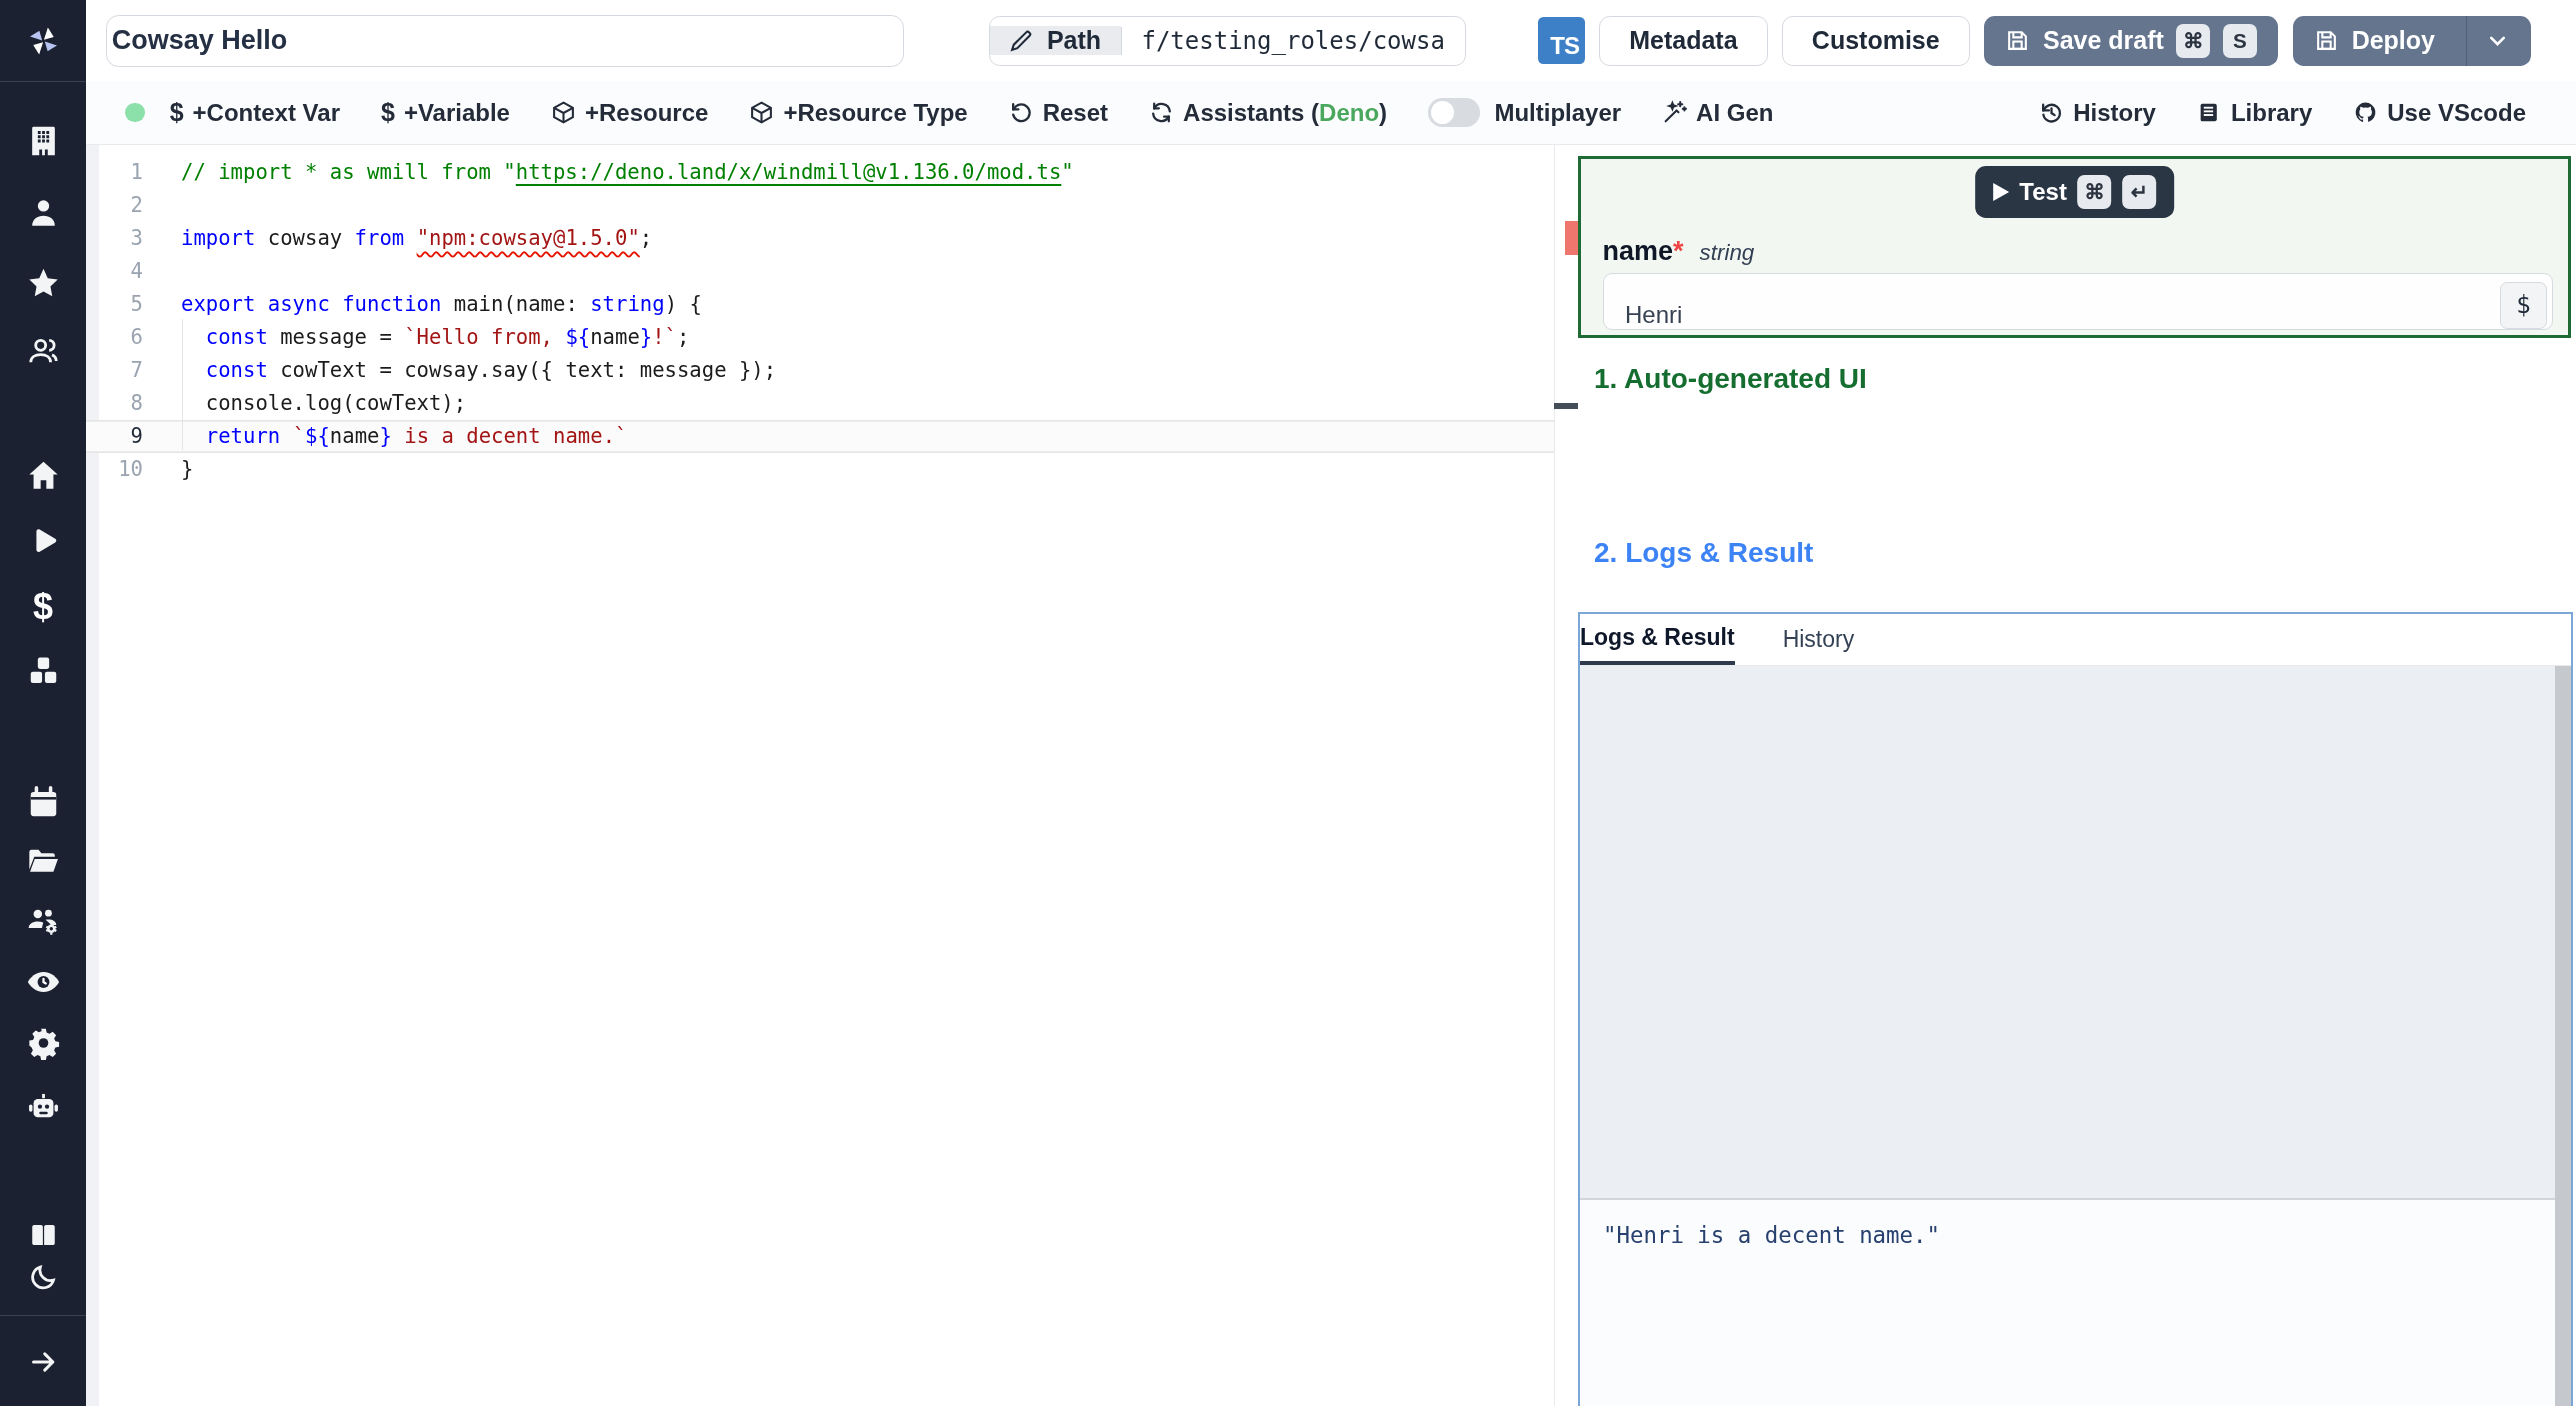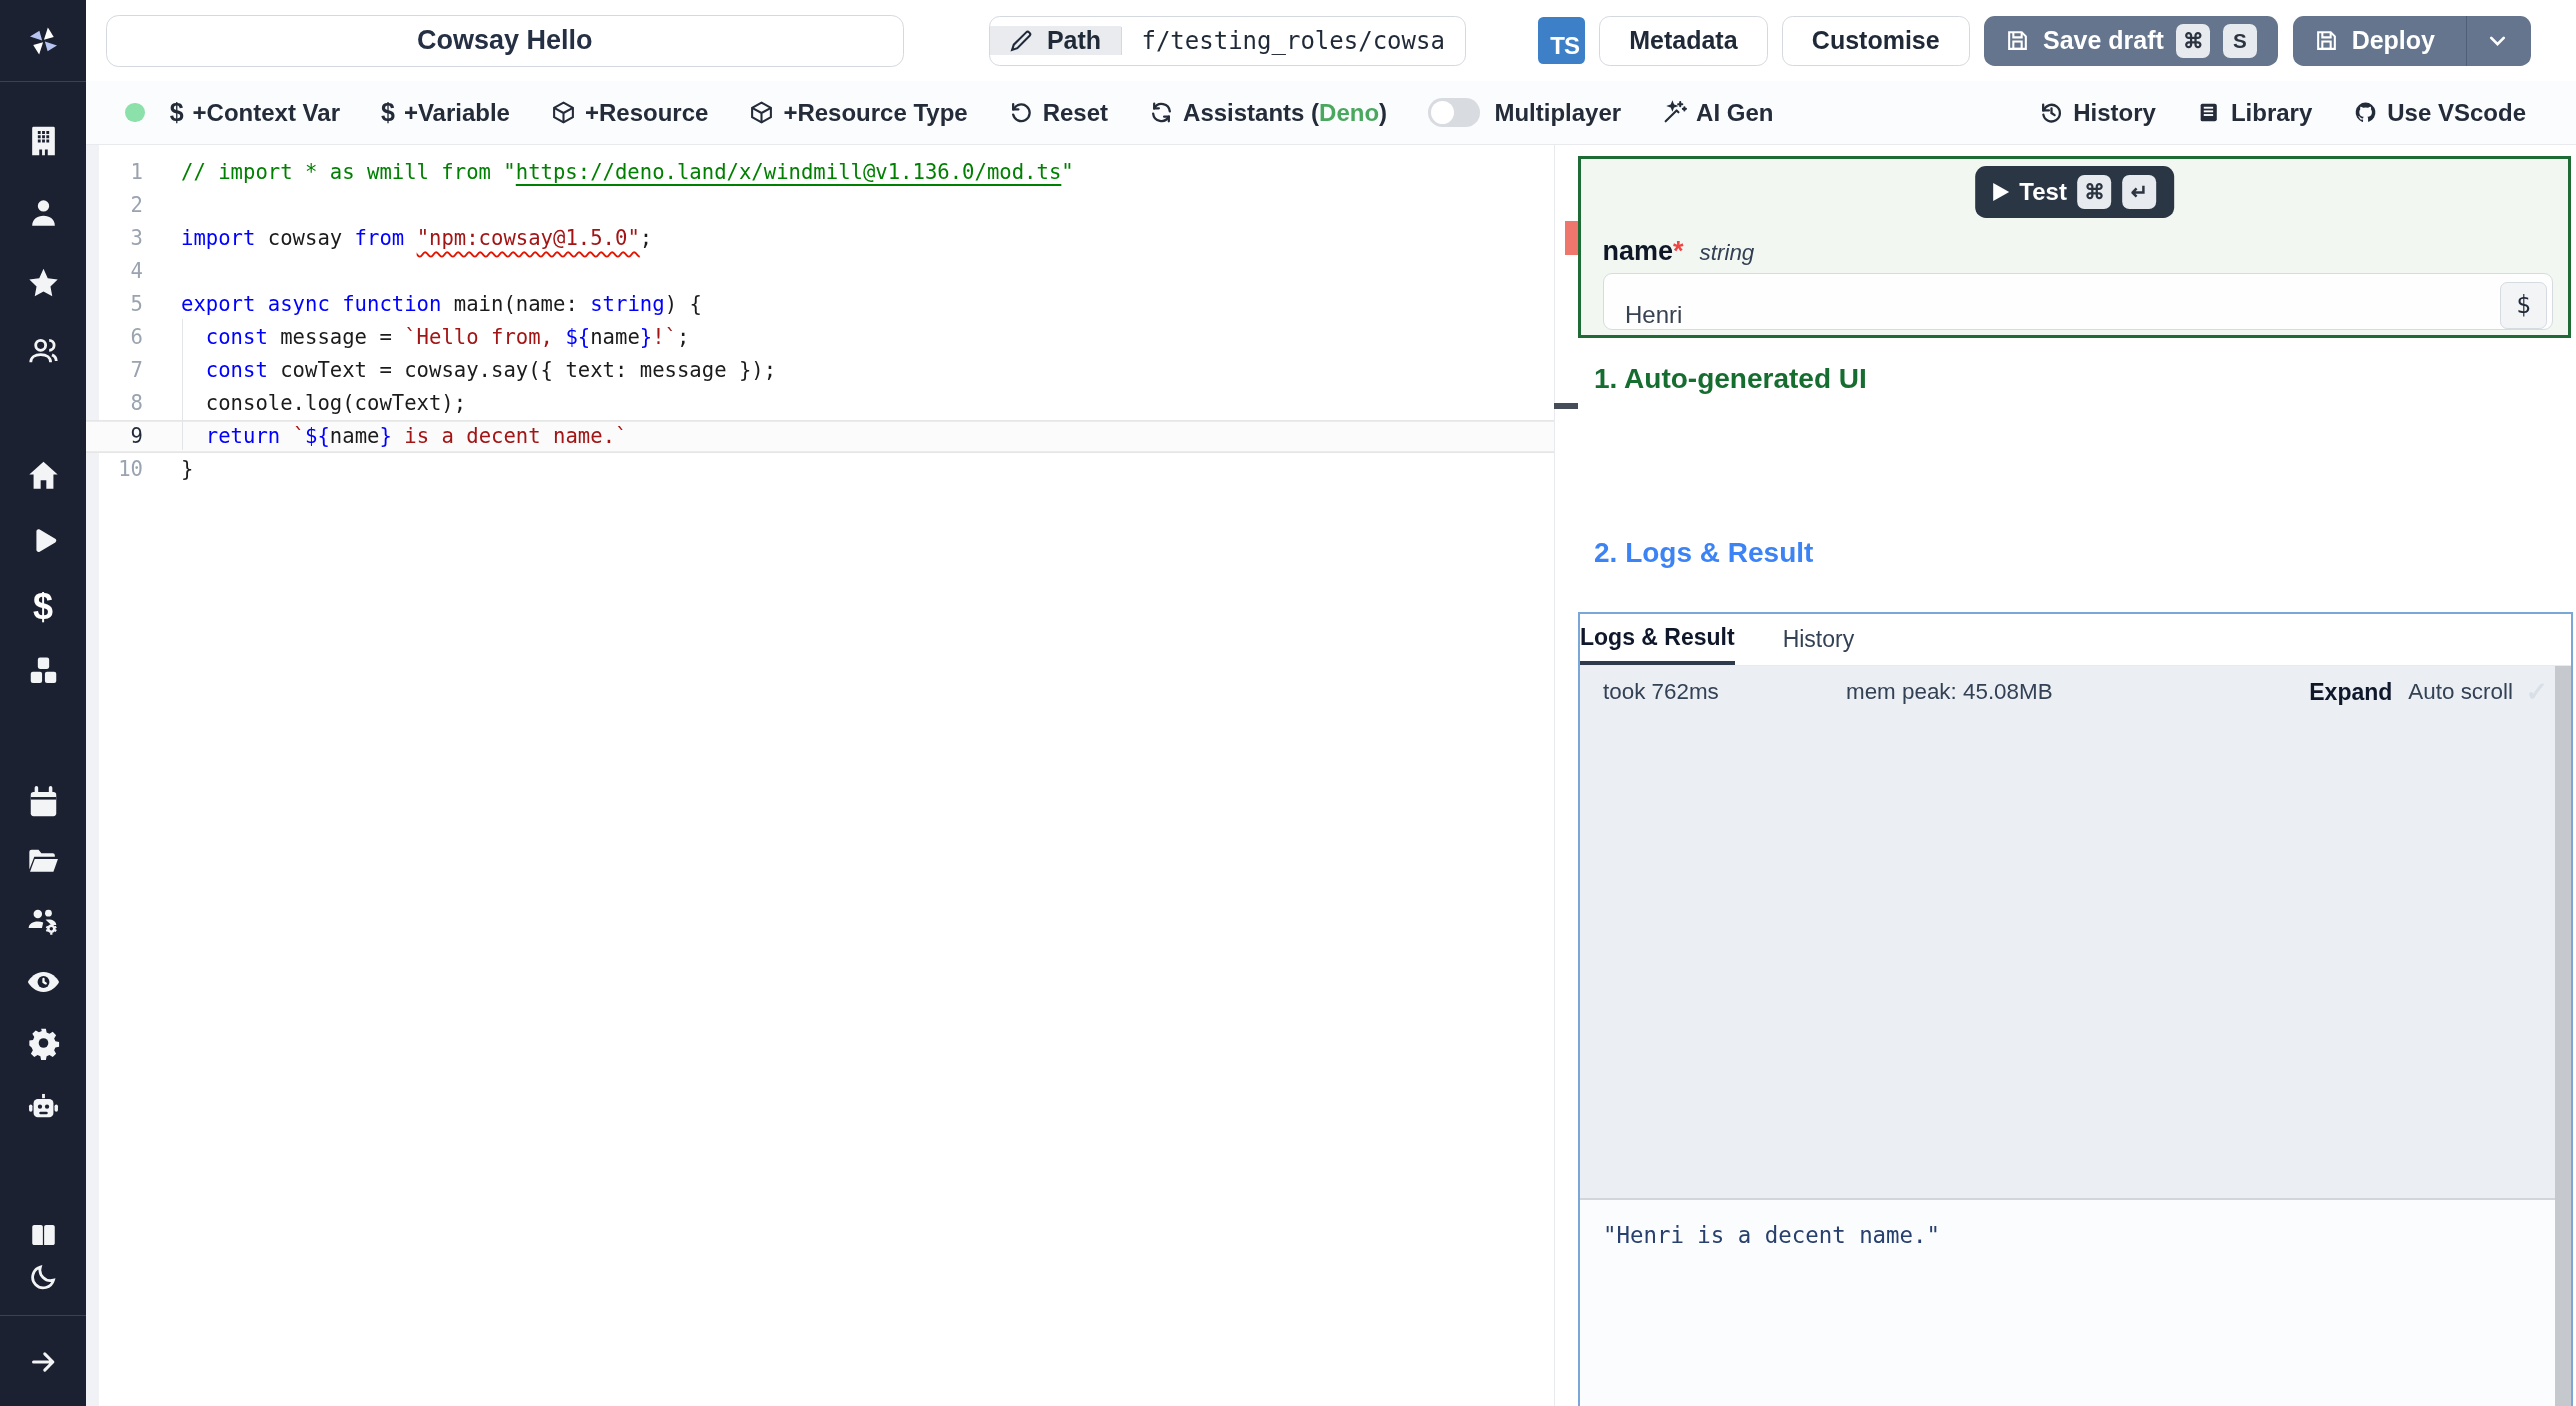--- a/index.html
+++ b/index.html
@@ -15,21 +15,21 @@
   .sb svg { width:34px; height:34px; }
   .sb.small svg { width:30px; height:30px; }
   .rail-div { position:absolute; left:0; width:86px; border-top:1.8px solid #3a4150; }
   .dollar-glyph { font-size:36px; font-weight:700; color:#fff; line-height:1; }
 
   
   .topbar { position:absolute; left:86px; top:0; width:2490px; height:81px; background:#fff;
             display:flex; align-items:center; }
   .title-input { margin-left:19.7px; width:798px; height:52px; border:1.8px solid #d4d9df; border-radius:12.5px;
                  font-family:"Liberation Sans",sans-serif; font-size:27px; font-weight:700; color:#253044;
-                 padding:0 23px; outline:none; background:#fff;text-align:center; }
+                 padding:0 5px; outline:none; background:#fff; }
   .path-group { margin-left:85px; height:50px; display:flex; align-items:center;
                 border:1.8px solid #d4d9df; border-radius:10.7px; overflow:hidden; }
   .path-left { background:#e9ebef; display:flex; align-items:center; gap:12.5px; padding:0 19.7px;
                font-size:25px; font-weight:700; color:#1f2937; }
   .path-left svg { width:25px; height:25px; }
   .path-right { background:#fff; border-left:1.8px solid #d4d9df; display:flex; align-items:center;
                 padding:0 19.7px; font-family:"DejaVu Sans Mono",monospace; font-size:24px; color:#1f2937; }
   .ts-badge { margin-left:72px; width:47px; height:47px; background:#3e80c8; border-radius:5.4px;
               color:#fff; font-weight:800; font-size:24px; display:flex; align-items:flex-end;
               justify-content:flex-end; padding:0 5.4px 3.6px 0; letter-spacing:-0.9px; }
@@ -445,28 +445,19 @@
   </div>
 
   <h2 class="sec-h green">1. Auto-generated UI</h2>
   <h2 class="sec-h blue">2. Logs &amp; Result</h2>
 
   <div class="logs-panel">
     <div class="tabs-row">
       <span class="tab active">Logs &amp; Result</span>
       <span class="tab">History</span>
     </div>
-    <div class="stats-row">
-      <span class="stat-took">took 762ms</span>
-      <span>mem peak: 45.08MB</span>
-      <span class="stats-right">
-        <span class="expand">Expand</span>
-        <span>Auto scroll</span>
-        <span class="check">✓</span>
-      </span>
-    </div>
     <div class="result-area">
       <pre class="result-pre">"Henri is a decent name."</pre>
     </div>
     <div class="scrollbar"></div>
   </div>
 </section>
 
 
 </body></html>

